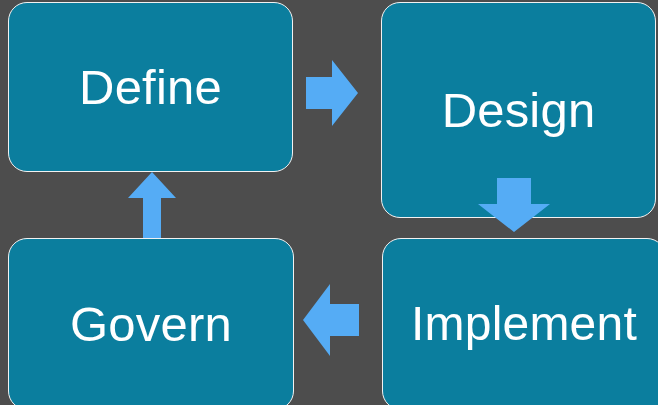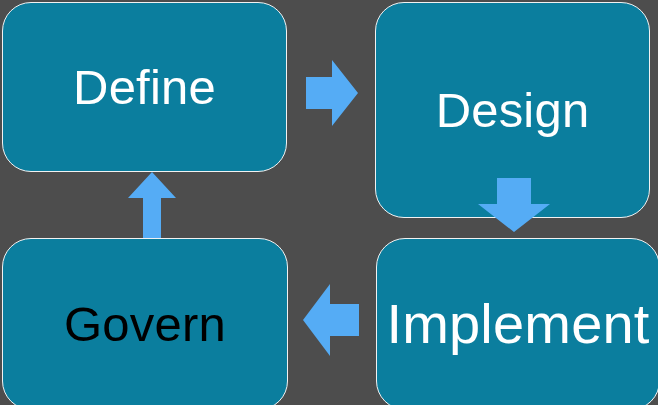--- a/index.html
+++ b/index.html
@@ -14,41 +14,42 @@
     height: 405px;
     overflow: hidden;
     background: #4d4d4d;
     font-family: "Liberation Sans", "DejaVu Sans", sans-serif;
   }
   .stage-box {
     position: absolute;
     box-sizing: border-box;
     background: #0b7e9e;
     border: 1.5px solid #f2f2f2;
-    border-radius: 29px;
+    border-radius: 19px;
     display: flex;
     align-items: center;
     justify-content: center;
+    margin-left: 6px;
   }
   .stage-label {
     color: #ffffff;
     font-size: 49px;
     font-weight: 300;
     line-height: 1;
     letter-spacing: 0.2px;
     white-space: nowrap;
     -webkit-font-smoothing: antialiased;
   }
   
   #box-define    { left: 2px;   top: 2px;   width: 285px; height: 170px; }
   #box-design    { left: 375px; top: 2px;   width: 275px; height: 216px; }
   #box-govern    { left: 2px;   top: 238px; width: 286px; height: 172px; }
   #box-implement { left: 376px; top: 238px; width: 284px; height: 172px; }
 
-  #box-implement .stage-label { font-size: 56px; }
+  #box-implement .stage-label { font-size: 48px; }
 
   
   .arrow {
     position: absolute;
     display: block;
   }
   #arrow-right   { left: 306px; top: 60px;  width: 52px;  height: 66px; }
   #arrow-down    { left: 478px; top: 178px; width: 72px;  height: 54px; }
   #arrow-left    { left: 303px; top: 284px; width: 56px;  height: 72px; }
   #arrow-up      { left: 128px; top: 172px; width: 48px;  height: 66px; }
@@ -64,21 +65,21 @@
 
   <div class="stage-box" id="box-design" style="background: rgb(11, 126, 158); border-color: rgb(242, 242, 242);">
     <span class="stage-label" style="color: rgb(255, 255, 255);">Design</span>
   </div>
 
   <div class="stage-box" id="box-implement" style="background: rgb(11, 126, 158); border-color: rgb(242, 242, 242);">
     <span class="stage-label" style="color: rgb(255, 255, 255);">Implement</span>
   </div>
 
   <div class="stage-box" id="box-govern" style="background: rgb(11, 126, 158); border-color: rgb(242, 242, 242);">
-    <span class="stage-label" style="color: #000000;">Govern</span>
+    <span class="stage-label" style="color: #ffffff;">Govern</span>
   </div>
 
   <svg class="arrow" id="arrow-right" viewBox="0 0 52 66">
     <polygon points="0,17 26,17 26,0 52,33 26,66 26,49 0,49" fill="#55acf5"></polygon>
   </svg>
 
   <svg class="arrow" id="arrow-down" viewBox="0 0 72 54">
     <polygon points="19,0 53,0 53,26 72,26 36,54 0,26 19,26" fill="#55acf5"></polygon>
   </svg>
 

